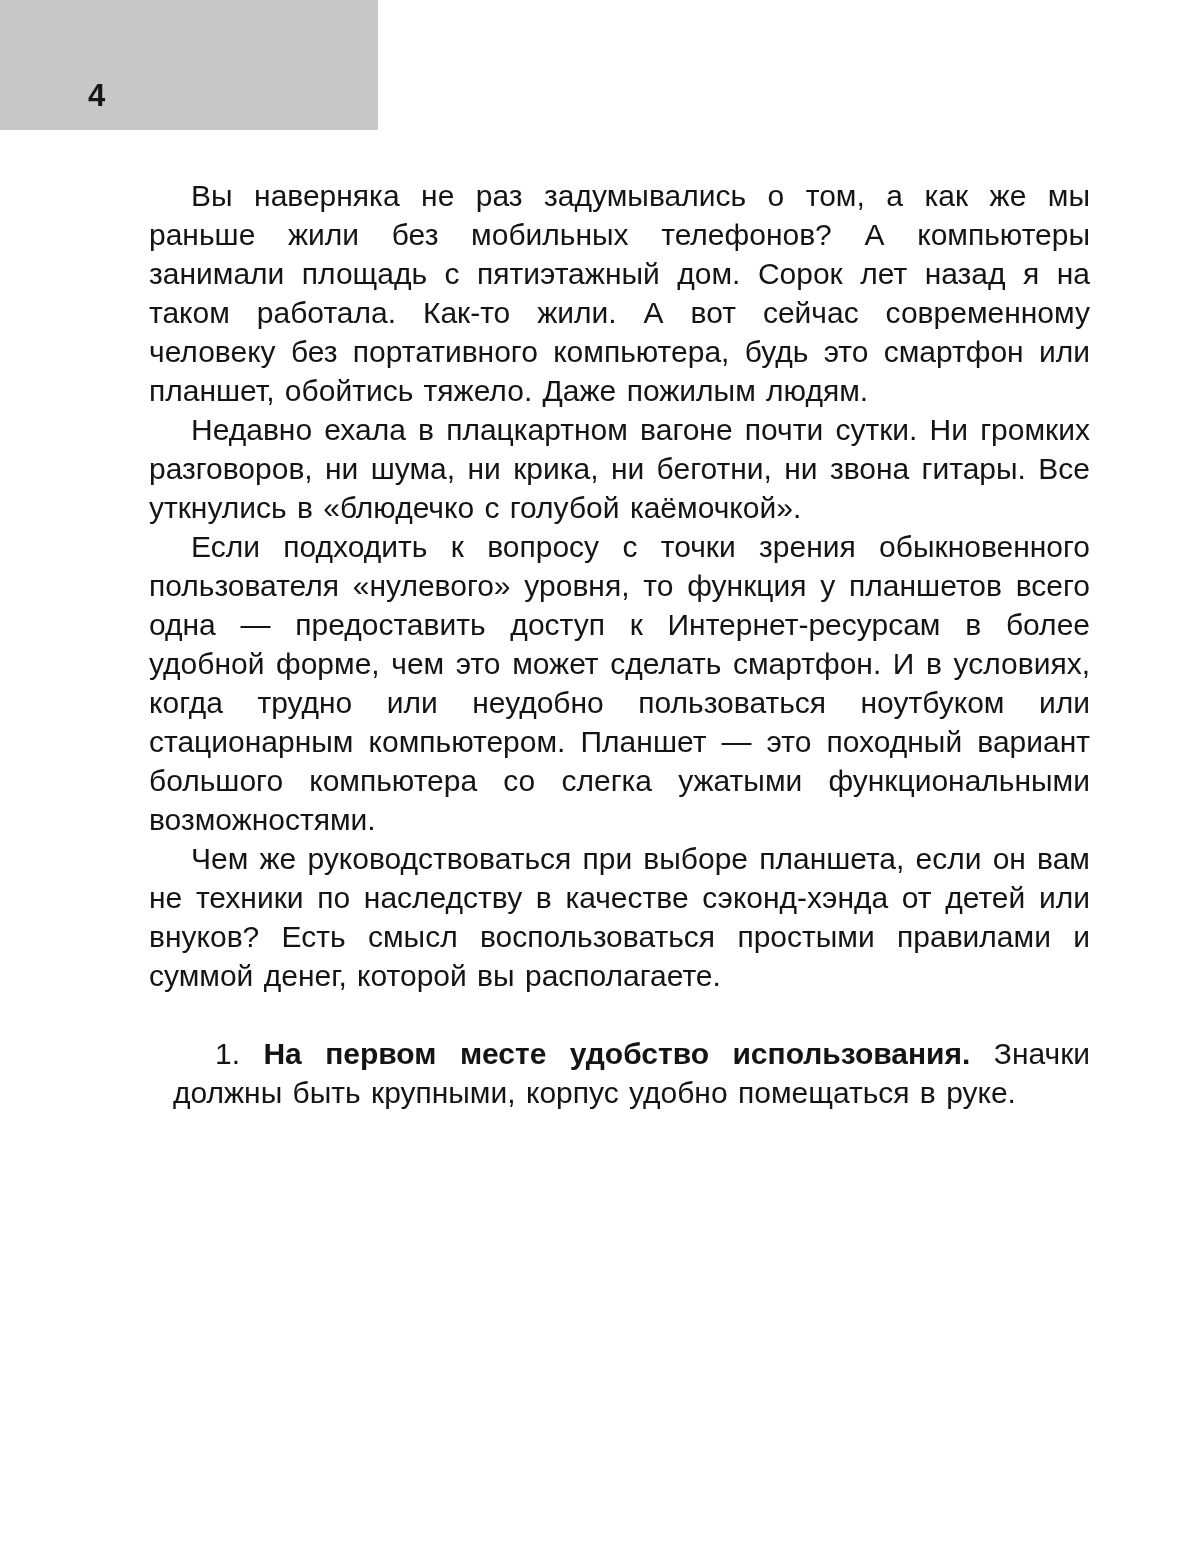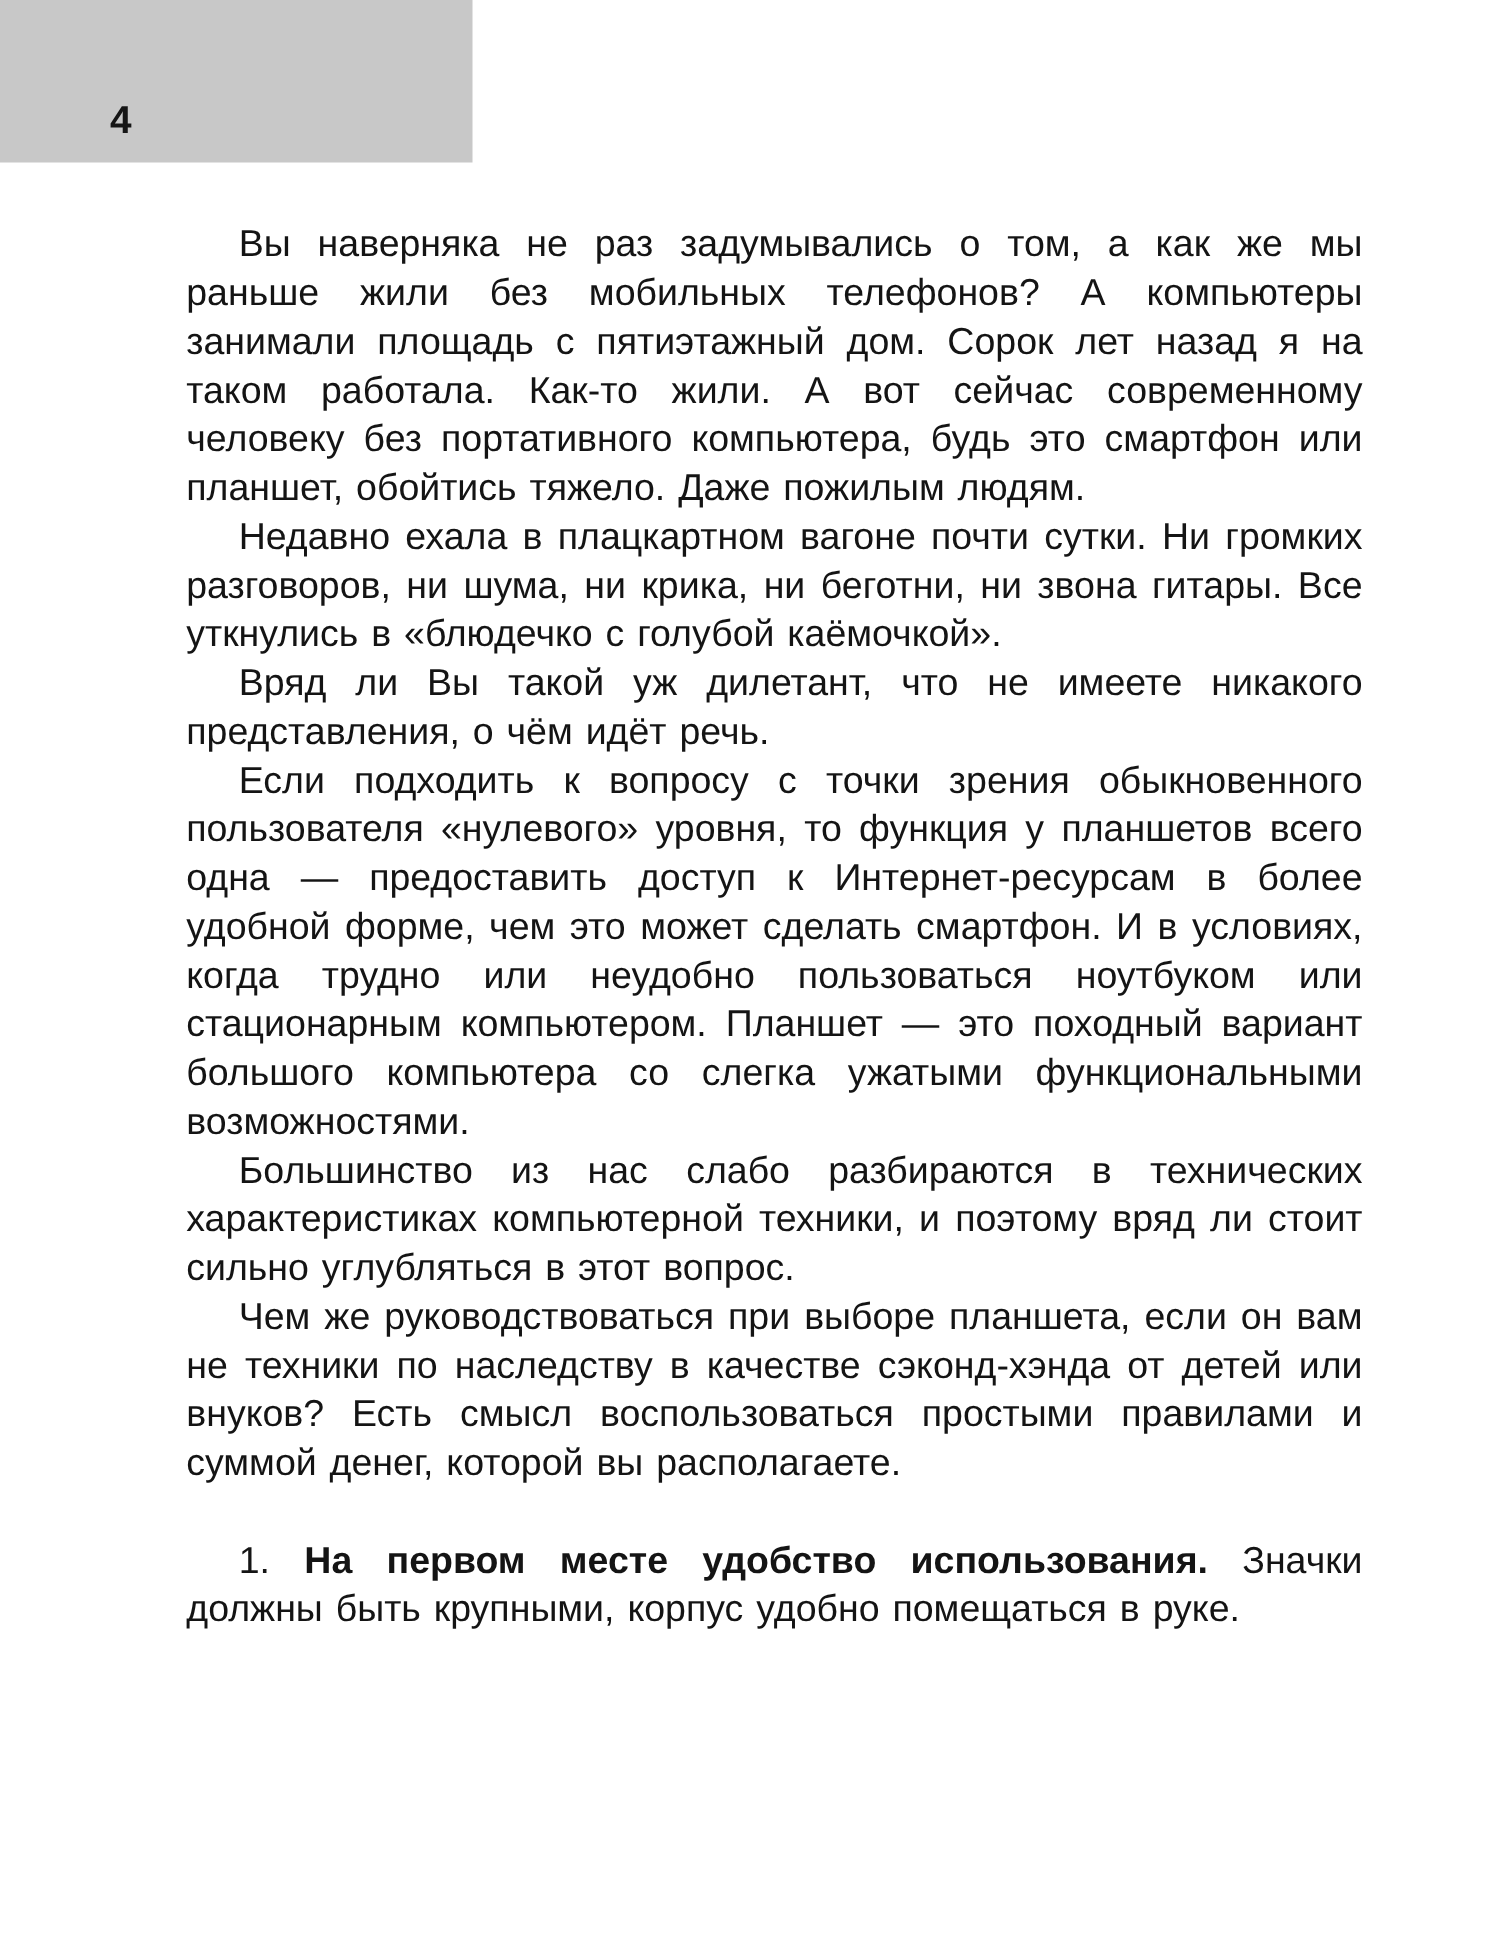--- a/index.html
+++ b/index.html
@@ -41,36 +41,35 @@
     line-height: 39px;
     text-align: justify;
   }
   .text-block p {
     margin: 0;
     text-indent: 42px;
     word-spacing: 2px;
   }
   .text-block p.numbered {
     margin-top: 39px;
+    margin-left: 24px;
   }
   .text-block b {
     font-weight: bold;
   }
 </style>
 </head>
 <body>
 
 <div class="page">
 
   <div class="header-band"></div>
   <span class="page-number">4</span>
 
   <div class="text-block">
     <p>Вы наверняка не раз задумывались о том, а как же мы раньше жили без мобильных телефонов? А компьютеры занимали площадь с пятиэтажный дом. Сорок лет назад я на таком работала. Как-то жили. А вот сейчас современному человеку без портативного компьютера, будь это смартфон или планшет, обойтись тяжело. Даже пожилым людям.</p>
     <p>Недавно ехала в плацкартном вагоне почти сутки. Ни громких разговоров, ни шума, ни крика, ни беготни, ни звона гитары. Все уткнулись в «блюдечко с голубой каёмочкой».</p>
-    <p>Вряд ли Вы такой уж дилетант, что не имеете никакого представления, о чём идёт речь.</p>
     <p>Если подходить к вопросу с точки зрения обыкновенного пользователя «нулевого» уровня, то функция у планшетов всего одна — предоставить доступ к Интернет-ресурсам в более удобной форме, чем это может сделать смартфон. И в условиях, когда трудно или неудобно пользоваться ноутбуком или стационарным компьютером. Планшет — это походный вариант большого компьютера со слегка ужатыми функциональными возможностями.</p>
-    <p>Большинство из нас слабо разбираются в технических характеристиках компьютерной техники, и поэтому вряд ли стоит сильно углубляться в этот вопрос.</p>
     <p>Чем же руководствоваться при выборе планшета, если он вам не техники по наследству в качестве сэконд-хэнда от детей или внуков? Есть смысл воспользоваться простыми правилами и суммой денег, которой вы располагаете.</p>
     <p class="numbered"><span>1. </span><b>На первом месте удобство использования.</b><span> Значки должны быть крупными, корпус удобно помещаться в руке.</span></p>
   </div>
 
 </div>
 
 </body></html>

